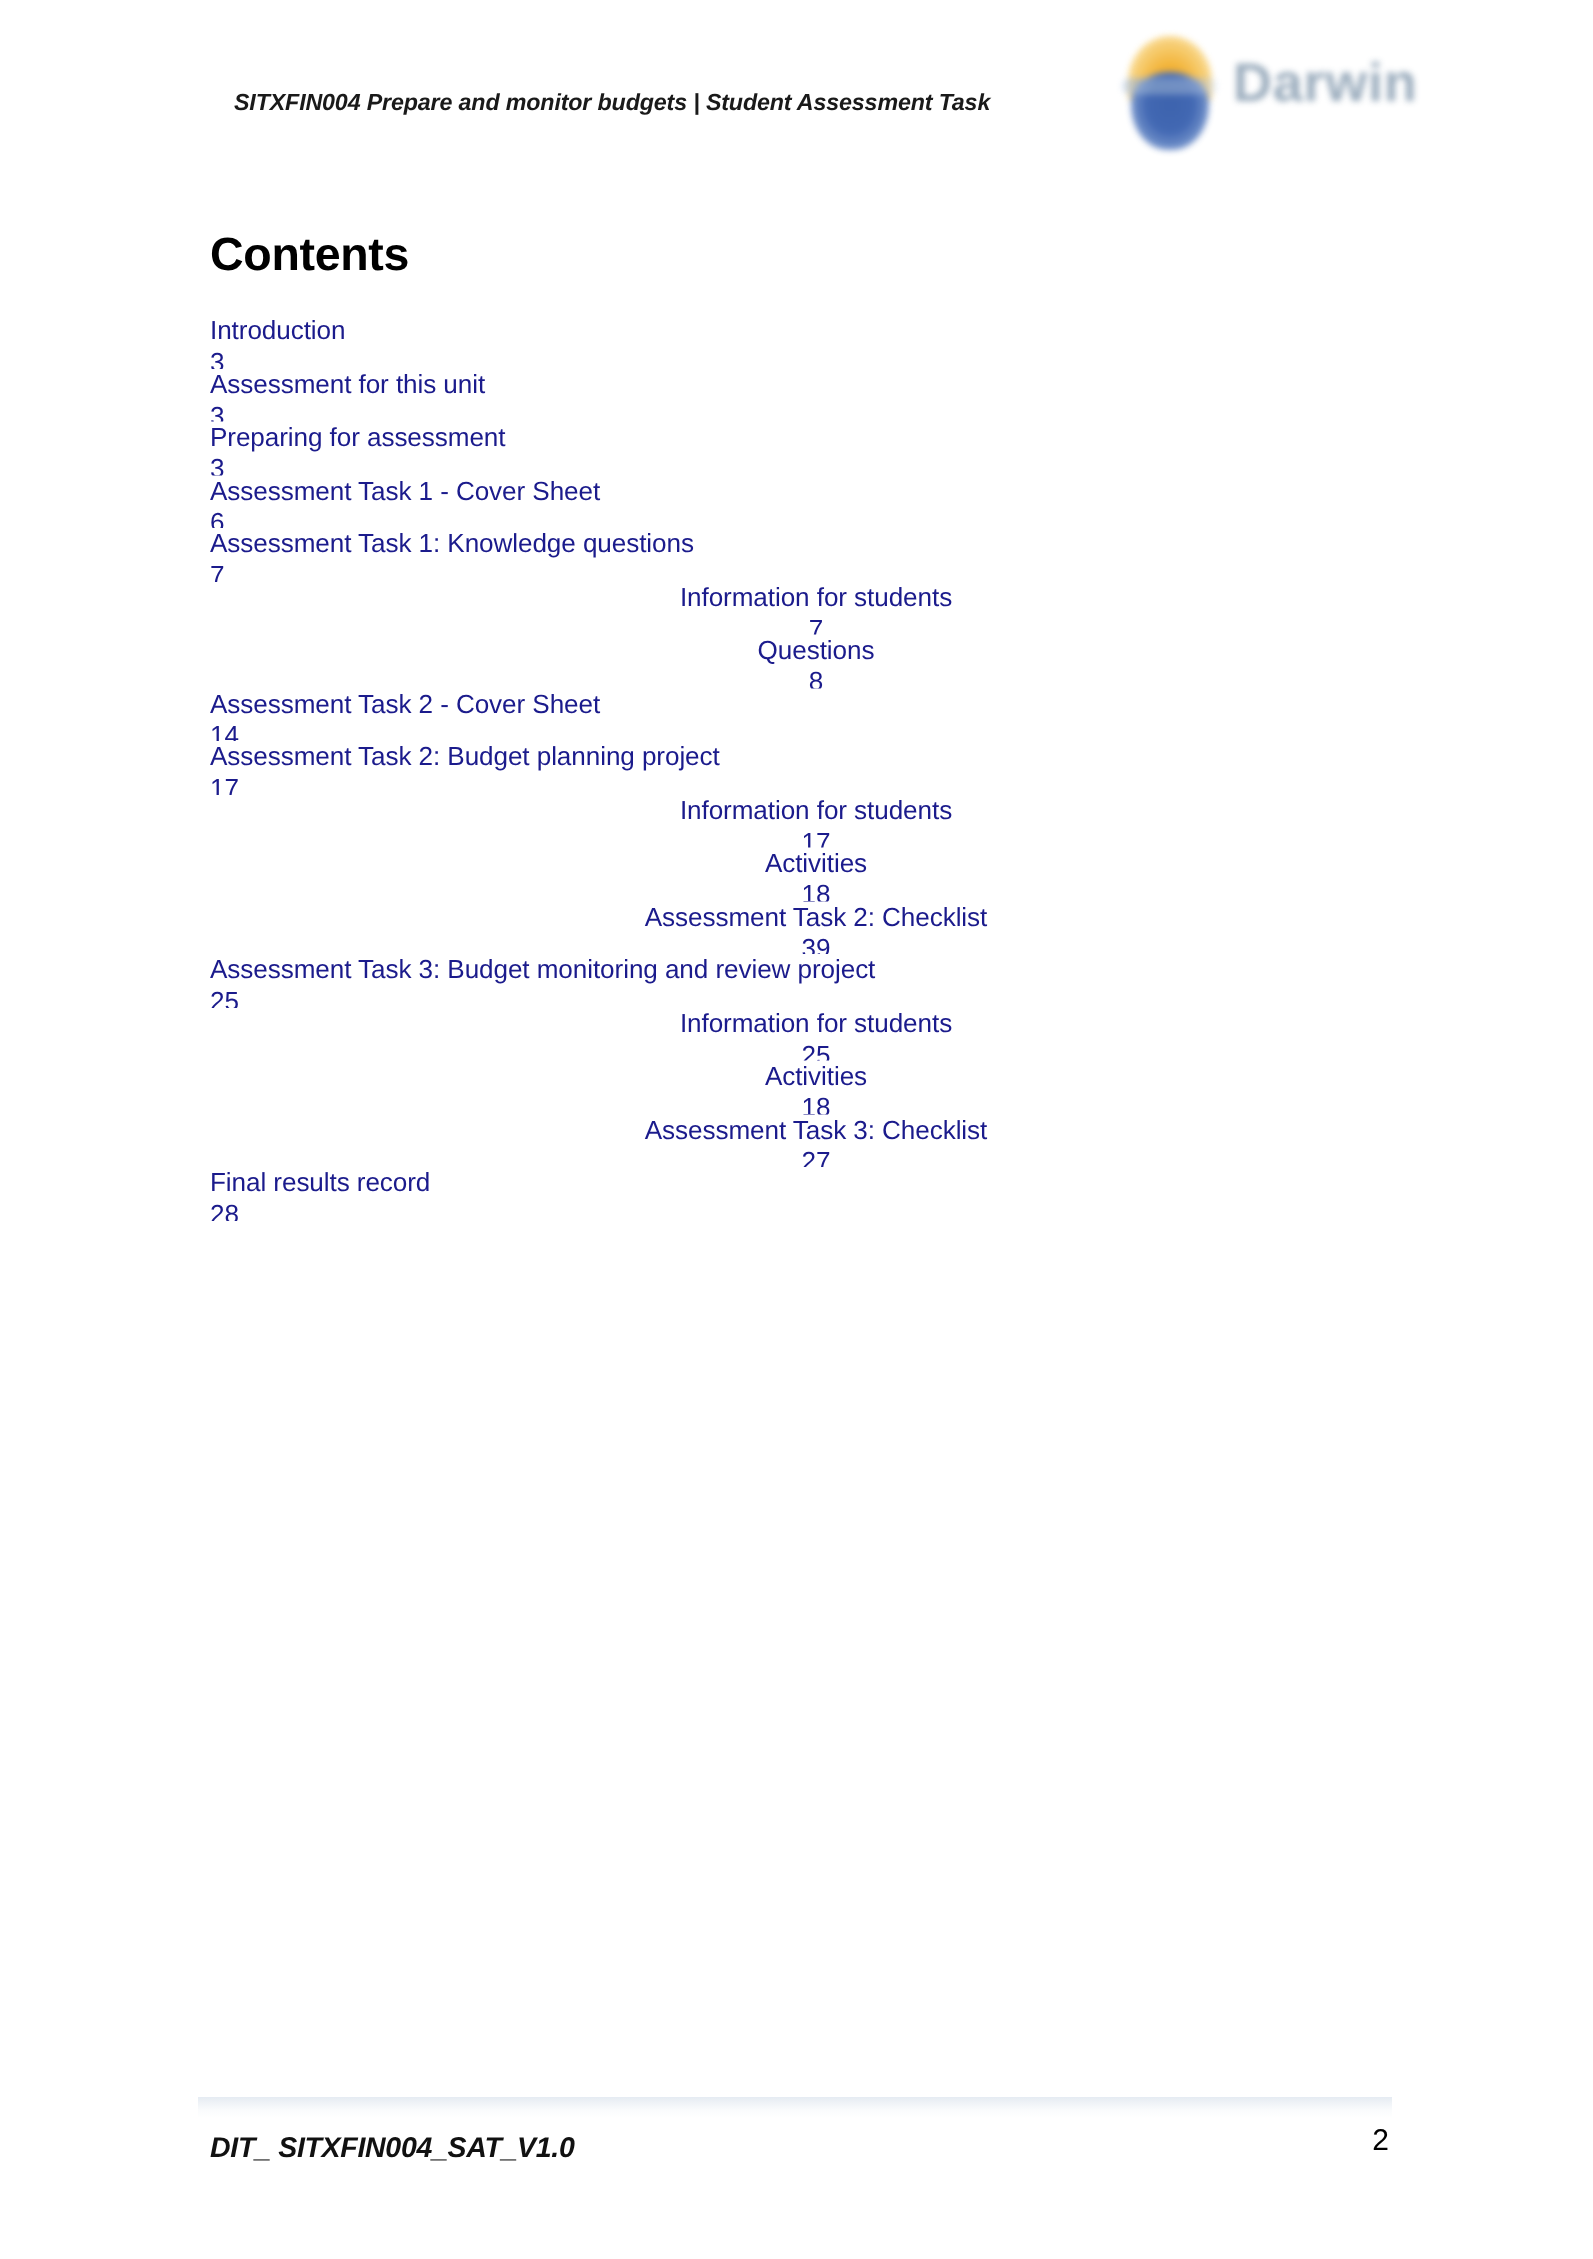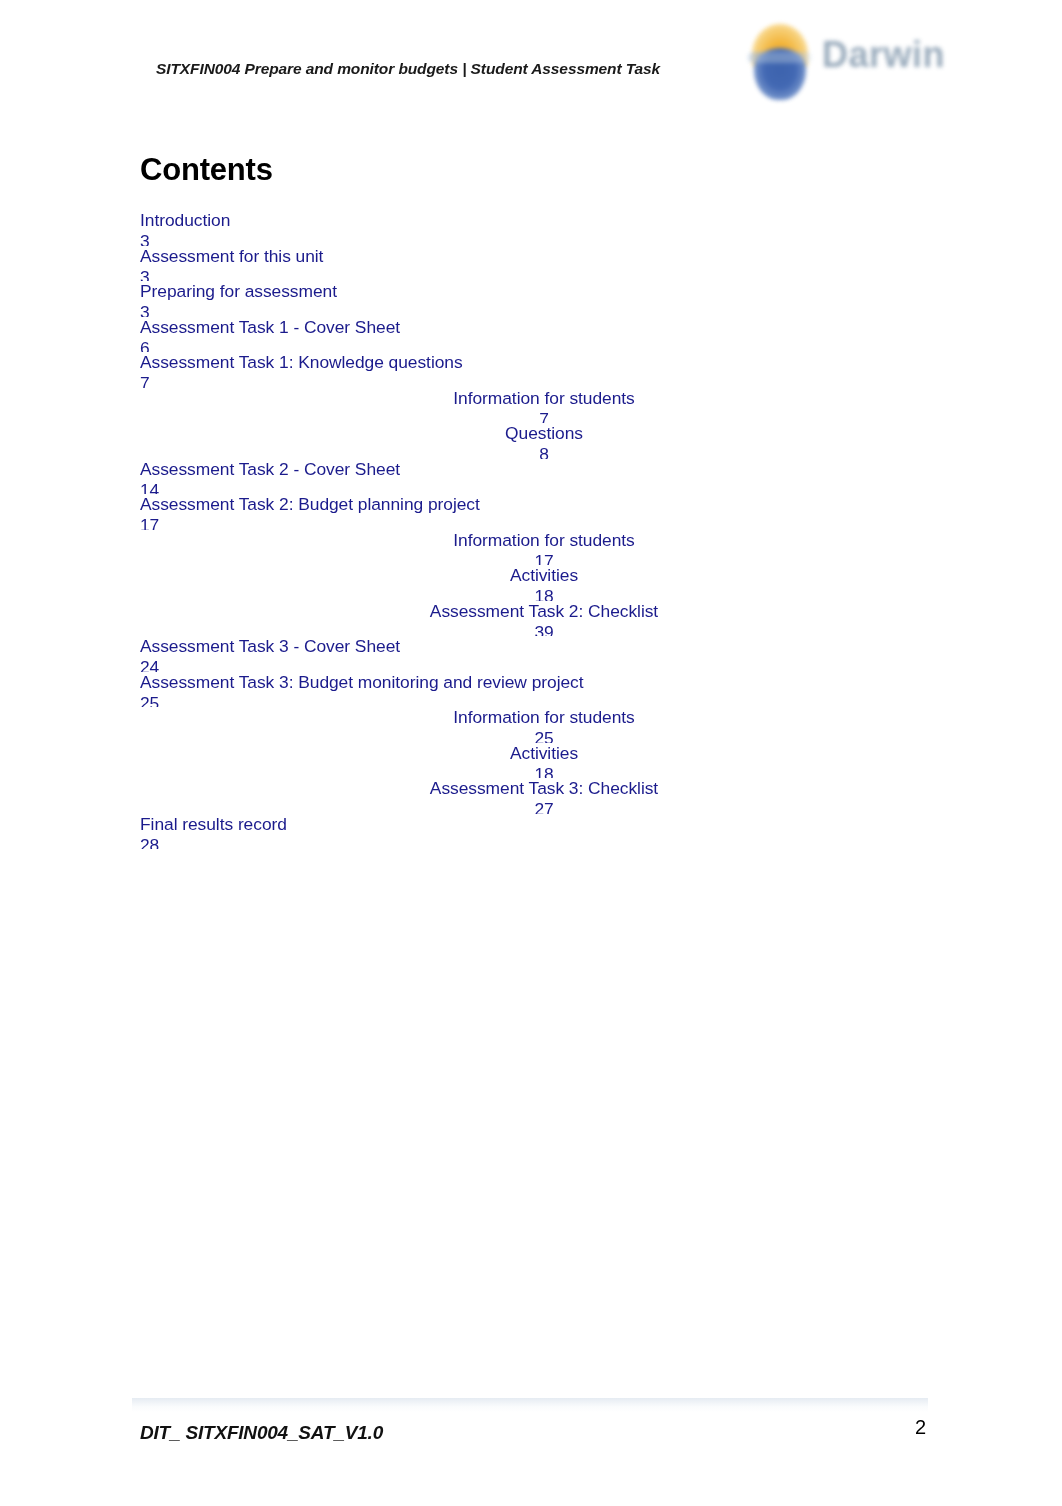--- a/index.html
+++ b/index.html
@@ -273,25 +273,20 @@
         <span class="toc-label">Activities</span>
         <span class="toc-dots"></span>
         <span class="toc-page">18</span>
       </div>
       <div class="toc-entry level-2">
         <span class="toc-label">Assessment Task 2: Checklist</span>
         <span class="toc-dots"></span>
         <span class="toc-page">39</span>
       </div>
       <div class="toc-entry">
-        <span class="toc-label">Assessment Task 3 - Cover Sheet</span>
-        <span class="toc-dots"></span>
-        <span class="toc-page">24</span>
-      </div>
-      <div class="toc-entry">
         <span class="toc-label">Assessment Task 3: Budget monitoring and review project</span>
         <span class="toc-dots"></span>
         <span class="toc-page">25</span>
       </div>
       <div class="toc-entry level-2">
         <span class="toc-label">Information for students</span>
         <span class="toc-dots"></span>
         <span class="toc-page">25</span>
       </div>
       <div class="toc-entry level-2">

